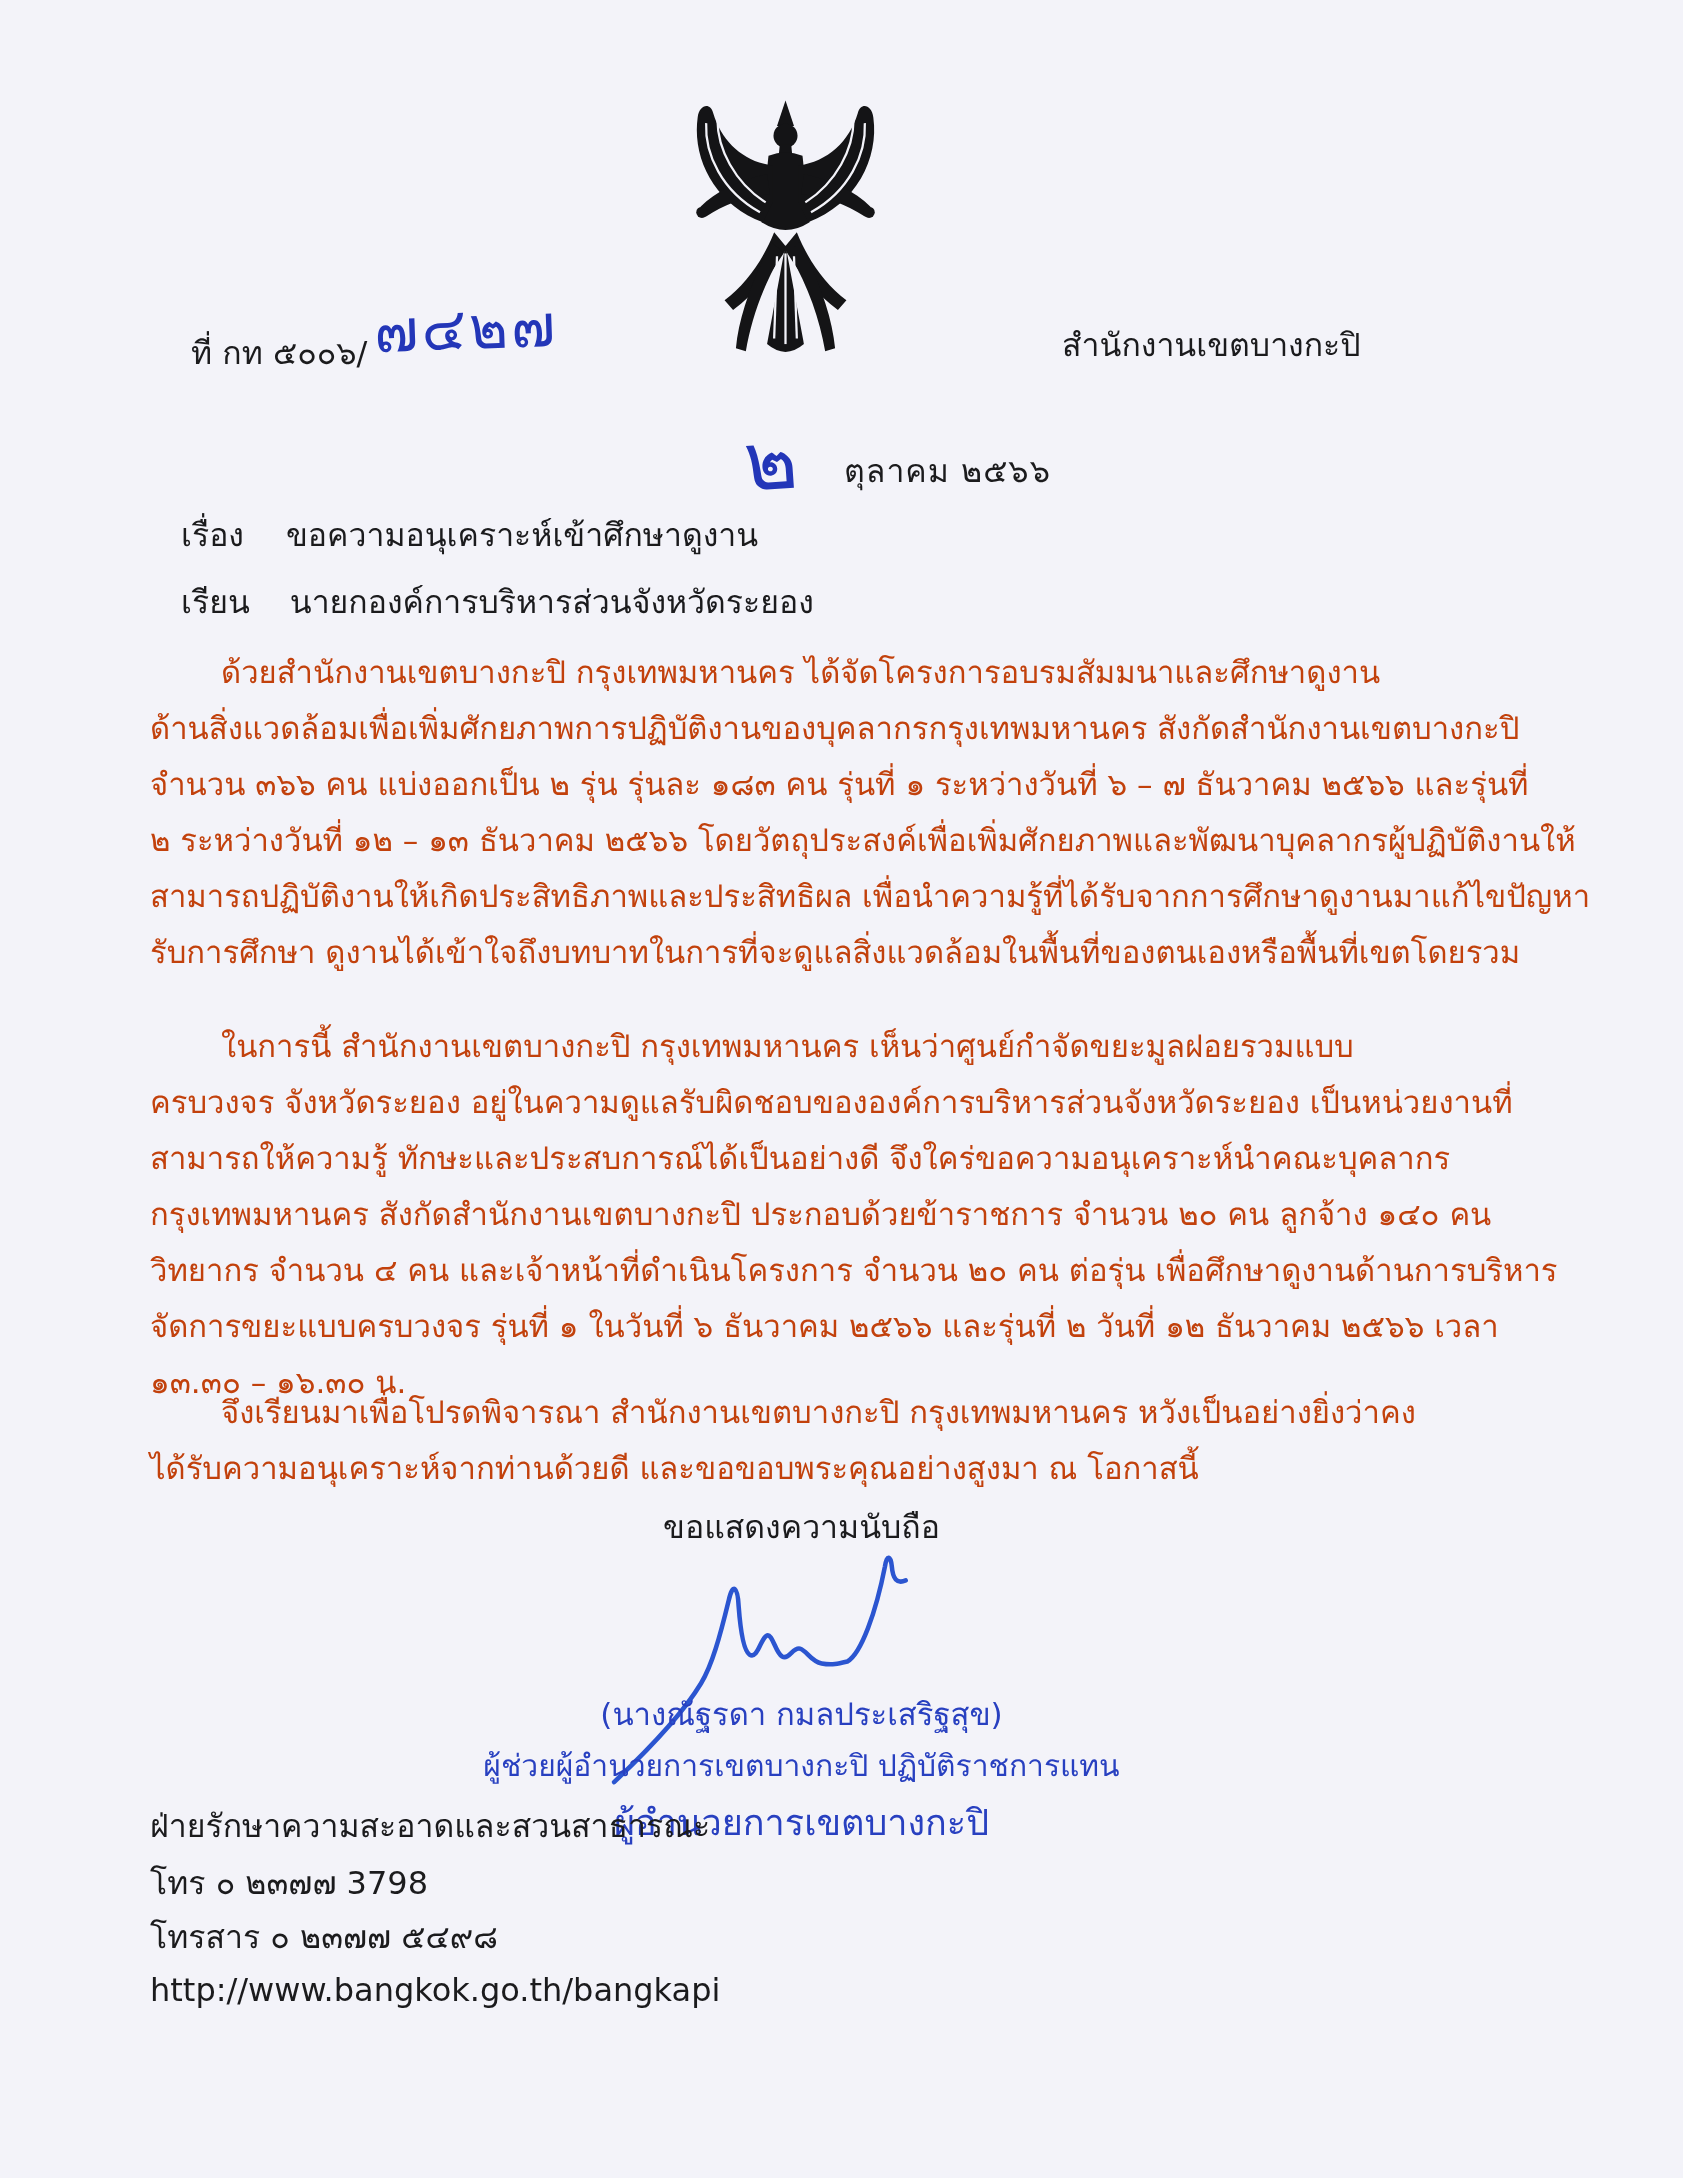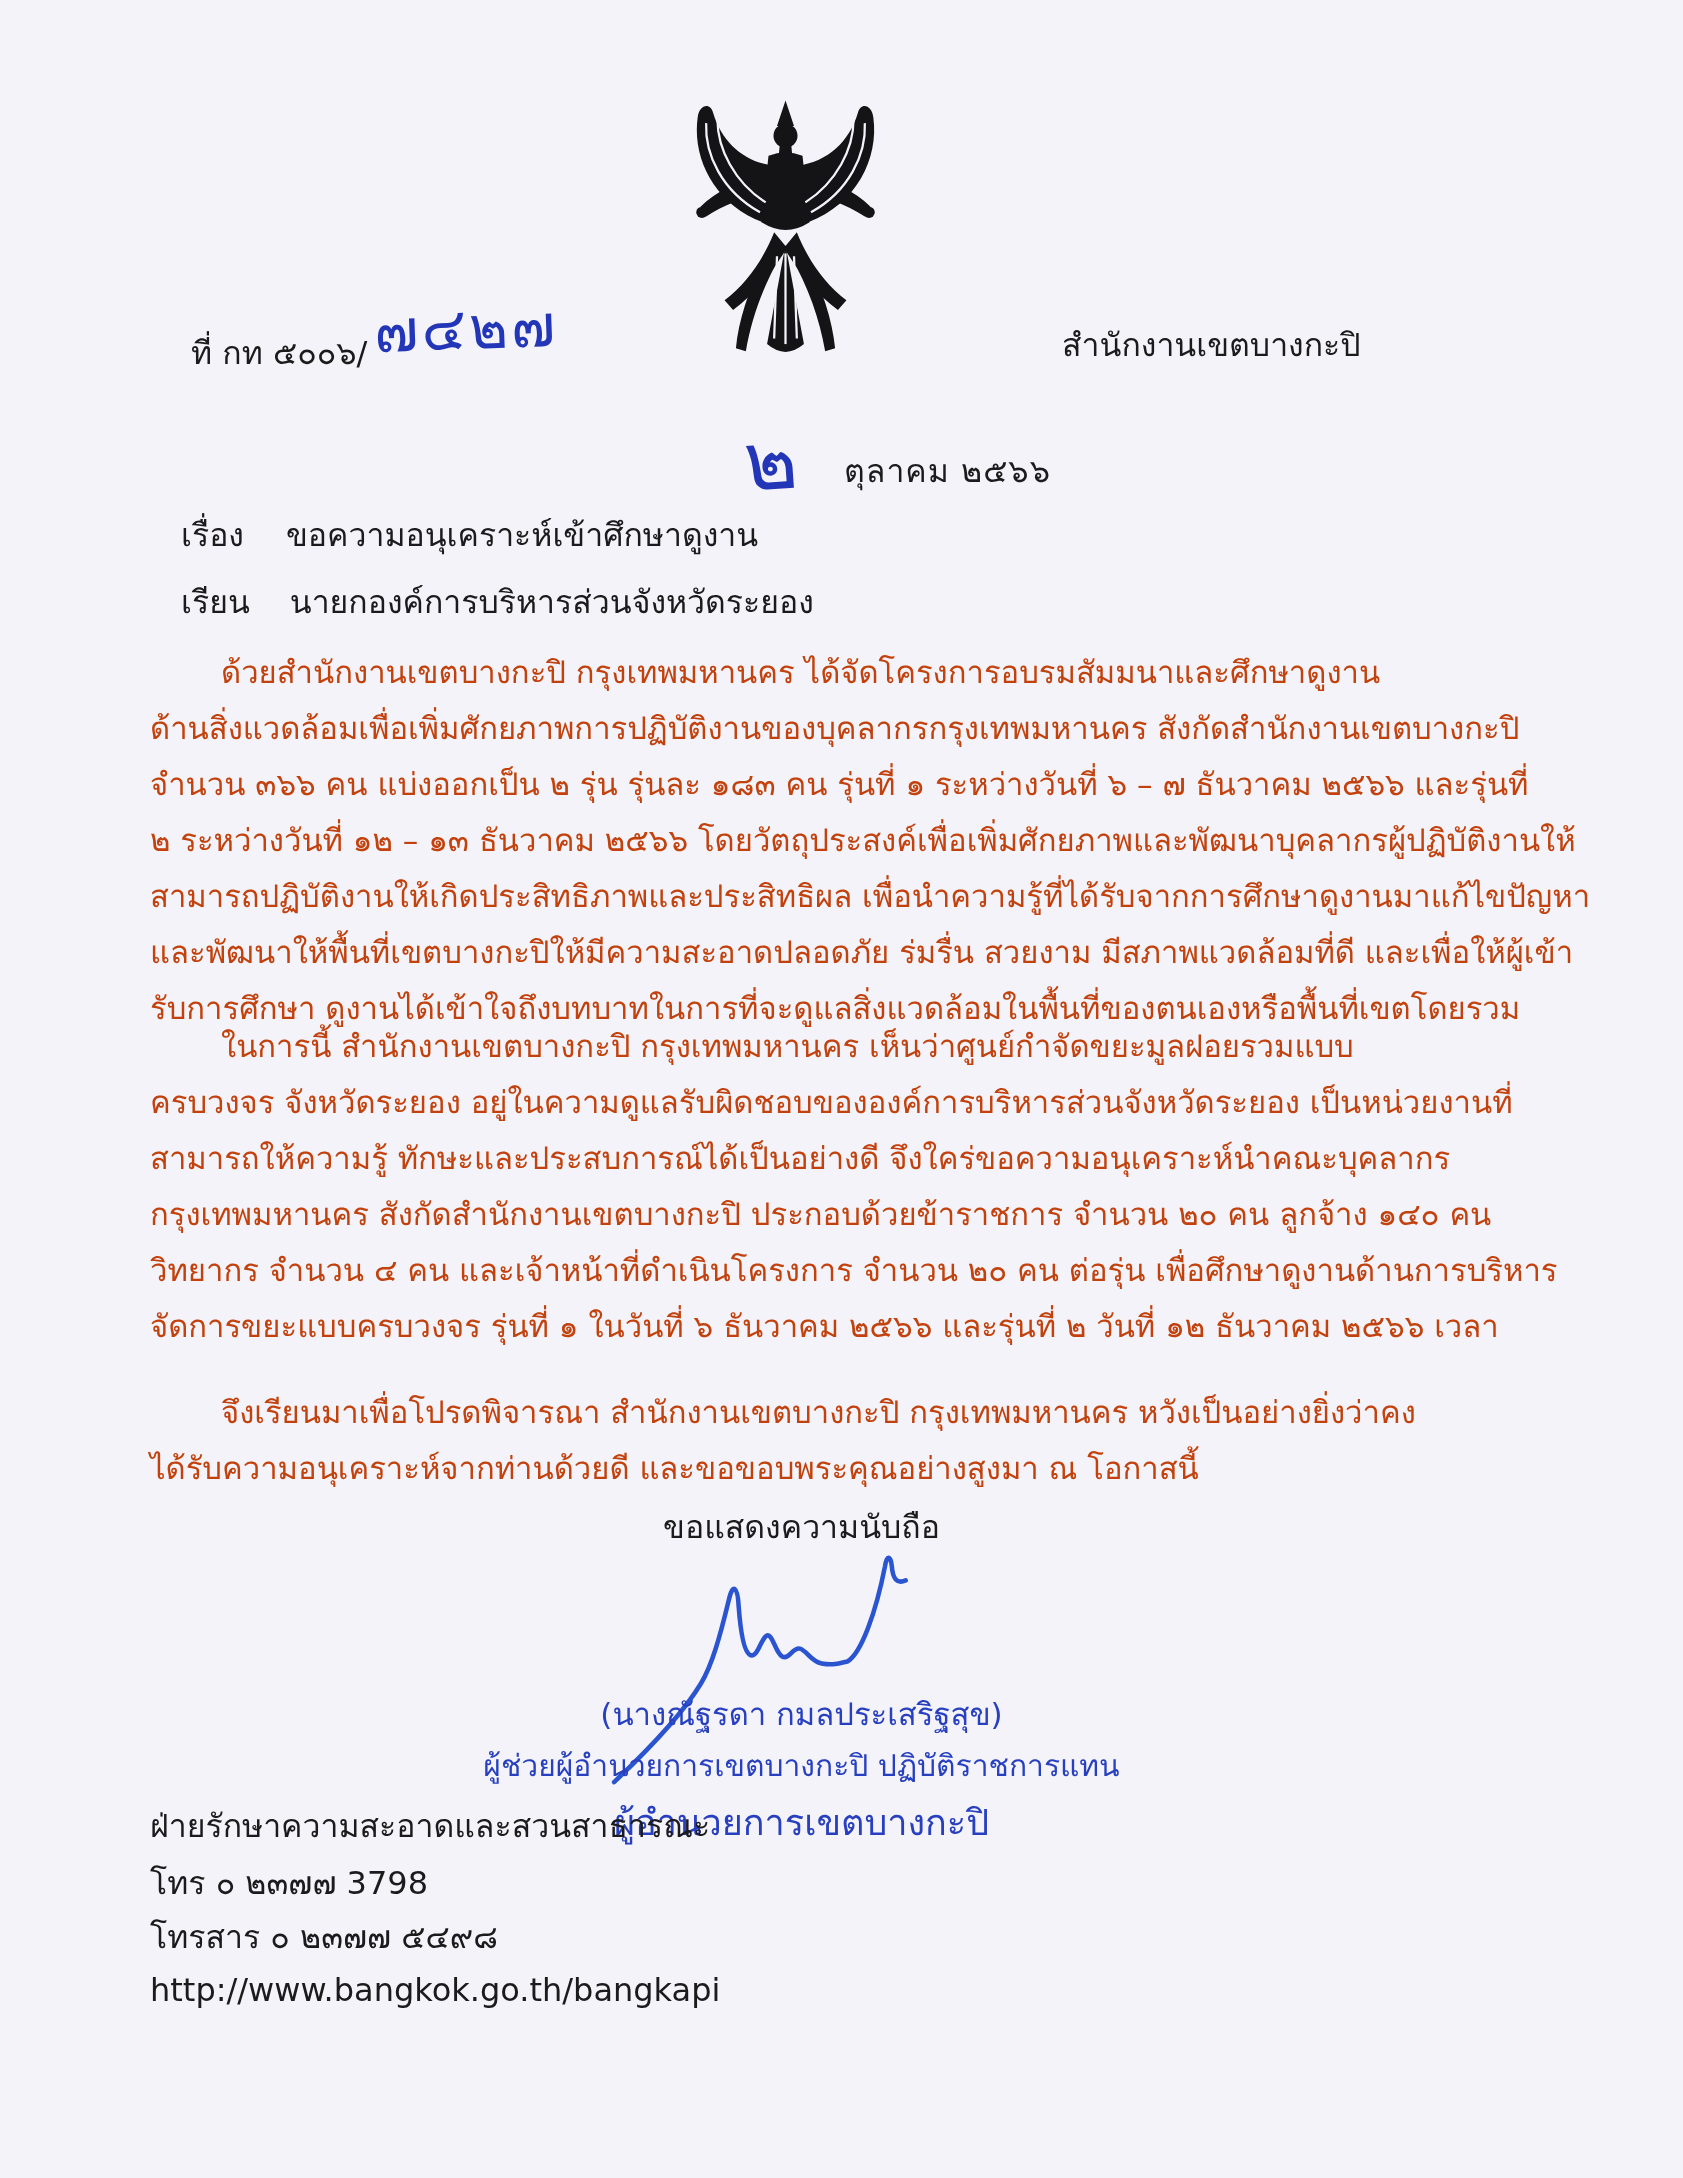--- a/index.html
+++ b/index.html
@@ -87,30 +87,30 @@
   <div class="abs t32" style="left:181px;top:582px;">
     <span>เรียน</span><span style="display:inline-block;width:40px;"></span><span>นายกองค์การบริหารส่วนจังหวัดระยอง</span>
   </div>
 
   <div class="body-block indent-first" style="top:644px;">
       <div class="line">ด้วยสำนักงานเขตบางกะปิ กรุงเทพมหานคร ได้จัดโครงการอบรมสัมมนาและศึกษาดูงาน</div>
       <div class="line">ด้านสิ่งแวดล้อมเพื่อเพิ่มศักยภาพการปฏิบัติงานของบุคลากรกรุงเทพมหานคร สังกัดสำนักงานเขตบางกะปิ</div>
       <div class="line">จำนวน ๓๖๖ คน แบ่งออกเป็น ๒ รุ่น รุ่นละ ๑๘๓ คน รุ่นที่ ๑ ระหว่างวันที่ ๖ – ๗ ธันวาคม ๒๕๖๖ และรุ่นที่</div>
       <div class="line">๒ ระหว่างวันที่ ๑๒ – ๑๓ ธันวาคม ๒๕๖๖ โดยวัตถุประสงค์เพื่อเพิ่มศักยภาพและพัฒนาบุคลากรผู้ปฏิบัติงานให้</div>
       <div class="line">สามารถปฏิบัติงานให้เกิดประสิทธิภาพและประสิทธิผล เพื่อนำความรู้ที่ได้รับจากการศึกษาดูงานมาแก้ไขปัญหา</div>
-      <div class="line">และพัฒนาให้พื้นที่เขตบางกะปิให้มีความสะอาดปลอดภัย ร่มรื่น สวยงาม มีสภาพแวดล้อมที่ดี และเพื่อให้ผู้เข้า</div>
       <div class="line">รับการศึกษา ดูงานได้เข้าใจถึงบทบาทในการที่จะดูแลสิ่งแวดล้อมในพื้นที่ของตนเองหรือพื้นที่เขตโดยรวม</div>
     </div>
   <div class="body-block indent-first" style="top:1018px;">
       <div class="line">ในการนี้ สำนักงานเขตบางกะปิ กรุงเทพมหานคร เห็นว่าศูนย์กำจัดขยะมูลฝอยรวมแบบ</div>
       <div class="line">ครบวงจร จังหวัดระยอง อยู่ในความดูแลรับผิดชอบขององค์การบริหารส่วนจังหวัดระยอง เป็นหน่วยงานที่</div>
       <div class="line">สามารถให้ความรู้ ทักษะและประสบการณ์ได้เป็นอย่างดี จึงใคร่ขอความอนุเคราะห์นำคณะบุคลากร</div>
       <div class="line">กรุงเทพมหานคร สังกัดสำนักงานเขตบางกะปิ ประกอบด้วยข้าราชการ จำนวน ๒๐ คน ลูกจ้าง ๑๔๐ คน</div>
       <div class="line">วิทยากร จำนวน ๔ คน และเจ้าหน้าที่ดำเนินโครงการ จำนวน ๒๐ คน ต่อรุ่น เพื่อศึกษาดูงานด้านการบริหาร</div>
       <div class="line">จัดการขยะแบบครบวงจร รุ่นที่ ๑ ในวันที่ ๖ ธันวาคม ๒๕๖๖ และรุ่นที่ ๒ วันที่ ๑๒ ธันวาคม ๒๕๖๖ เวลา</div>
+      <div class="line">๑๓.๓๐ – ๑๖.๓๐ น.</div>
     </div>
   <div class="body-block indent-first" style="top:1384px;">
       <div class="line">จึงเรียนมาเพื่อโปรดพิจารณา สำนักงานเขตบางกะปิ กรุงเทพมหานคร หวังเป็นอย่างยิ่งว่าคง</div>
       <div class="line">ได้รับความอนุเคราะห์จากท่านด้วยดี และขอขอบพระคุณอย่างสูงมา ณ โอกาสนี้</div>
     </div>
 
   <div class="sig-block t32" style="top:1507px;">ขอแสดงความนับถือ</div>
 
   <div class="abs" style="left:592px;top:1533px;">
     <svg width="317" height="255" viewBox="0 0 320 258">

